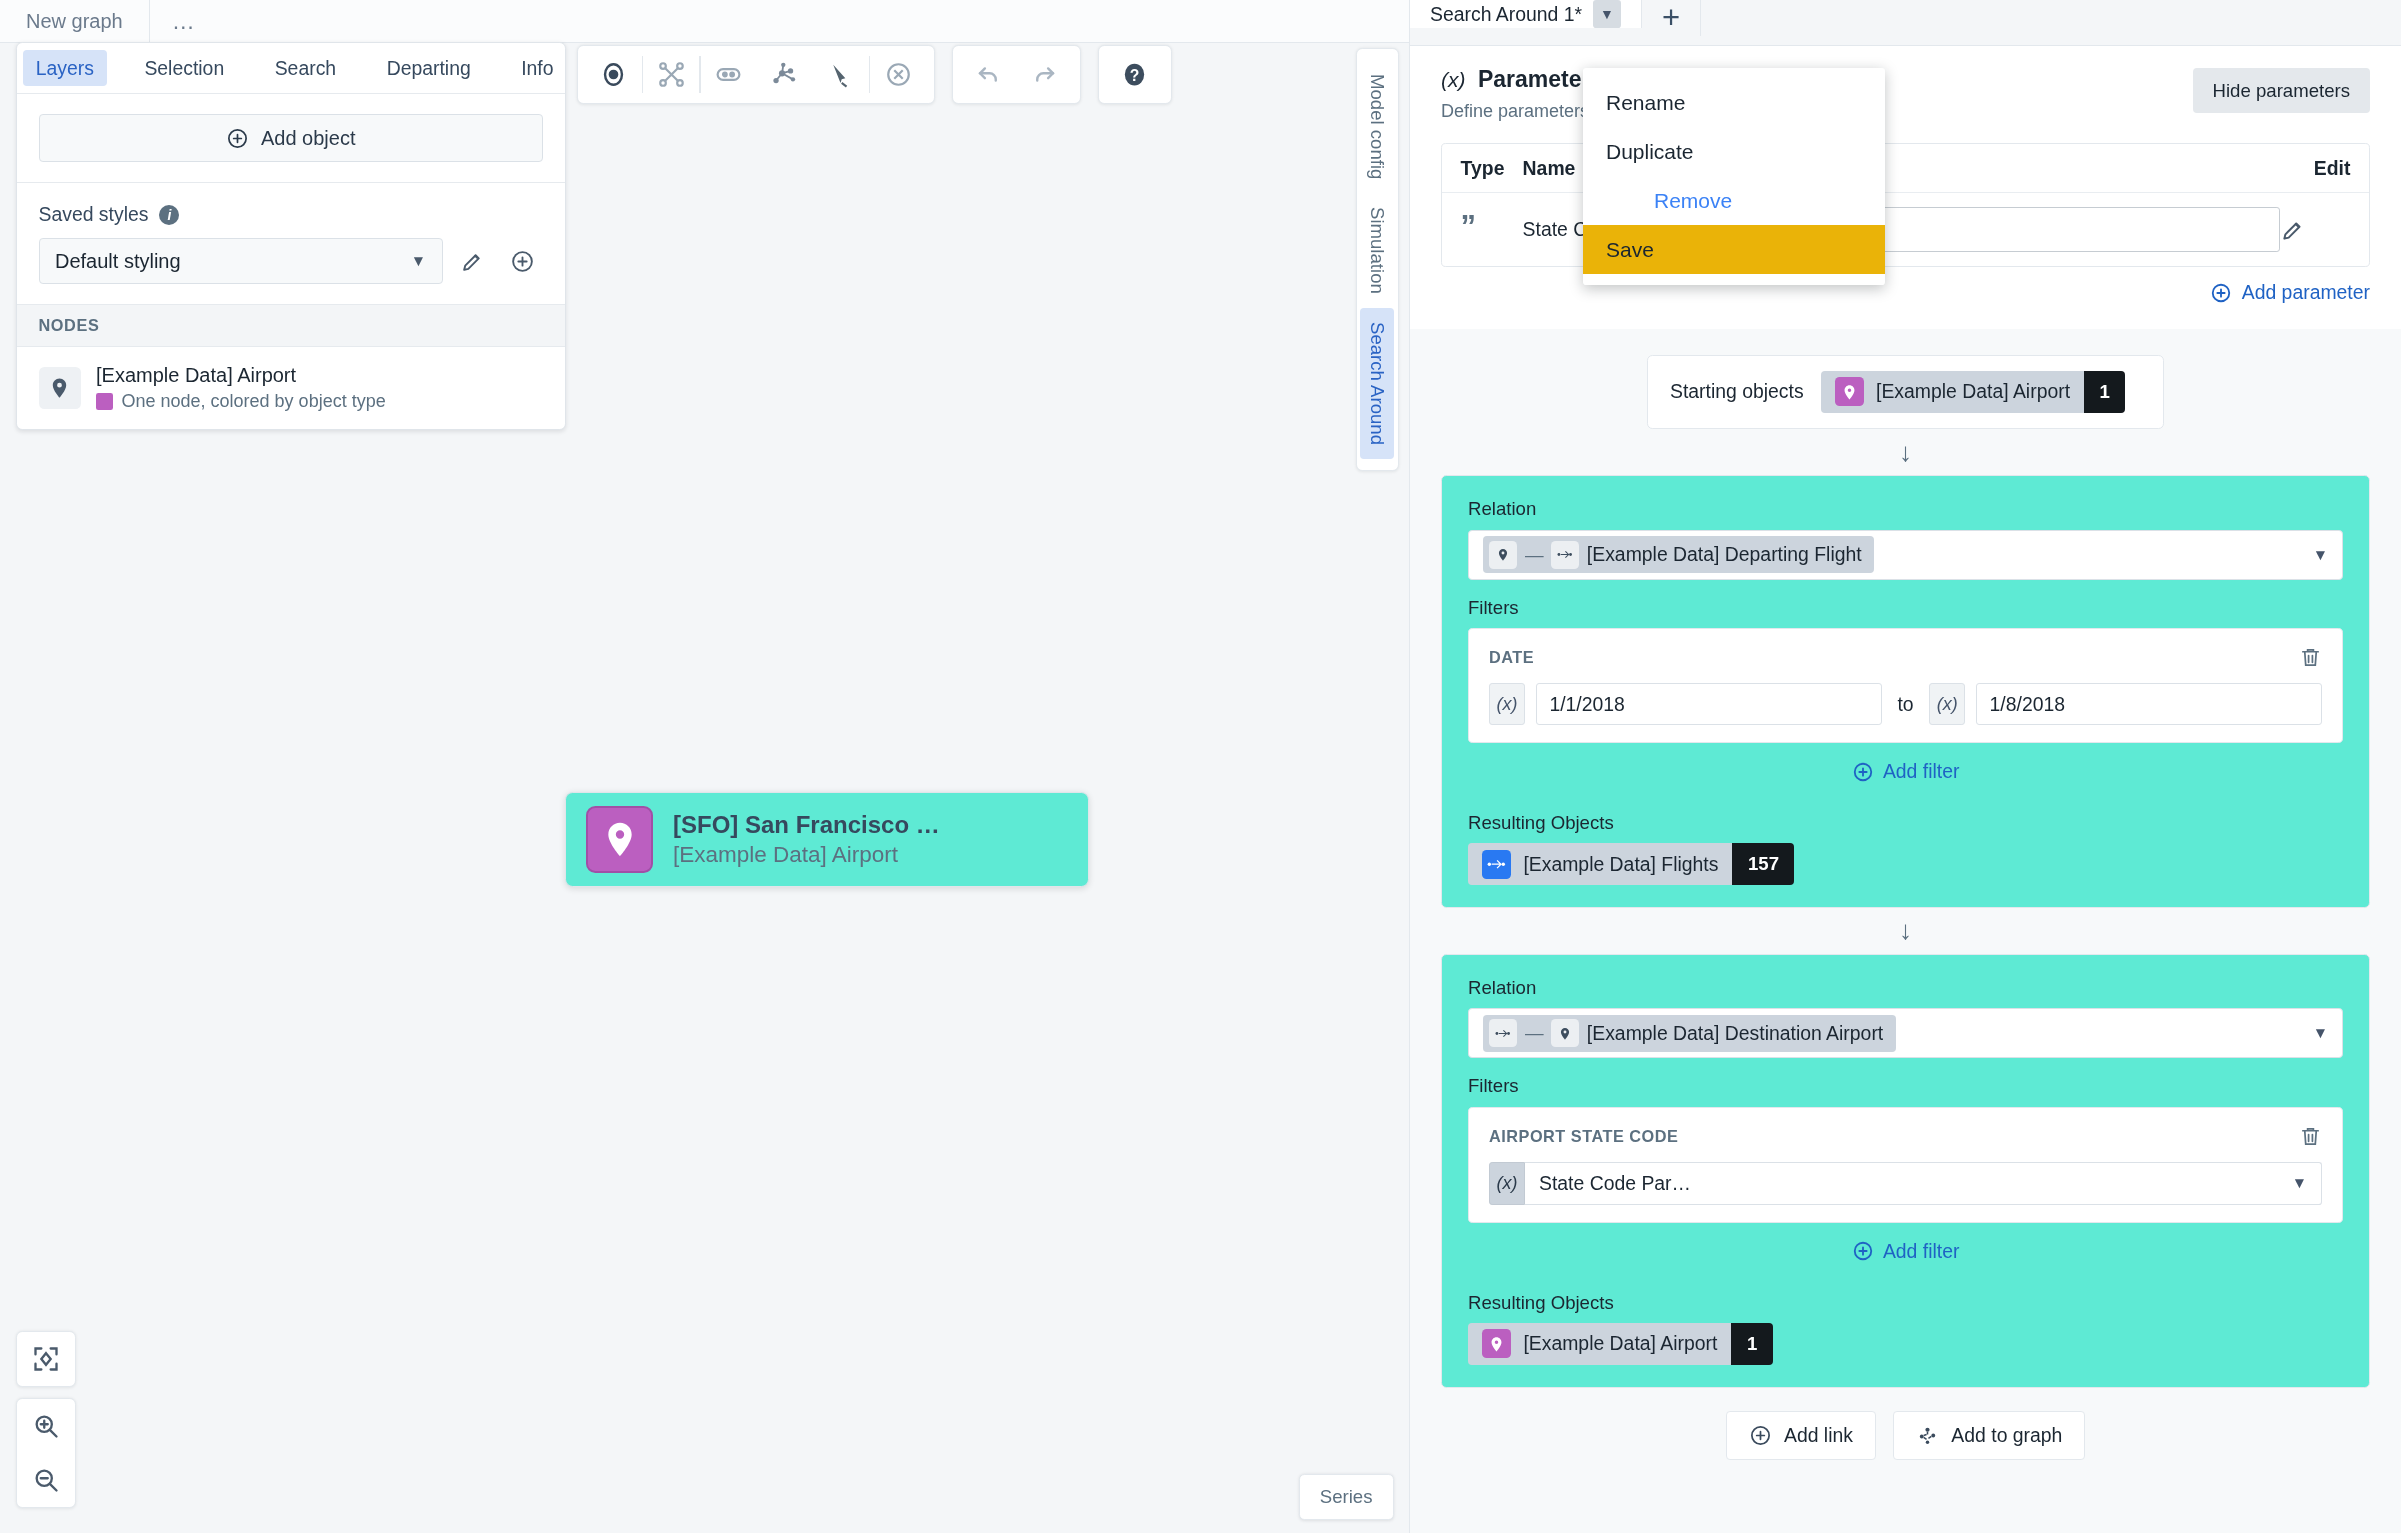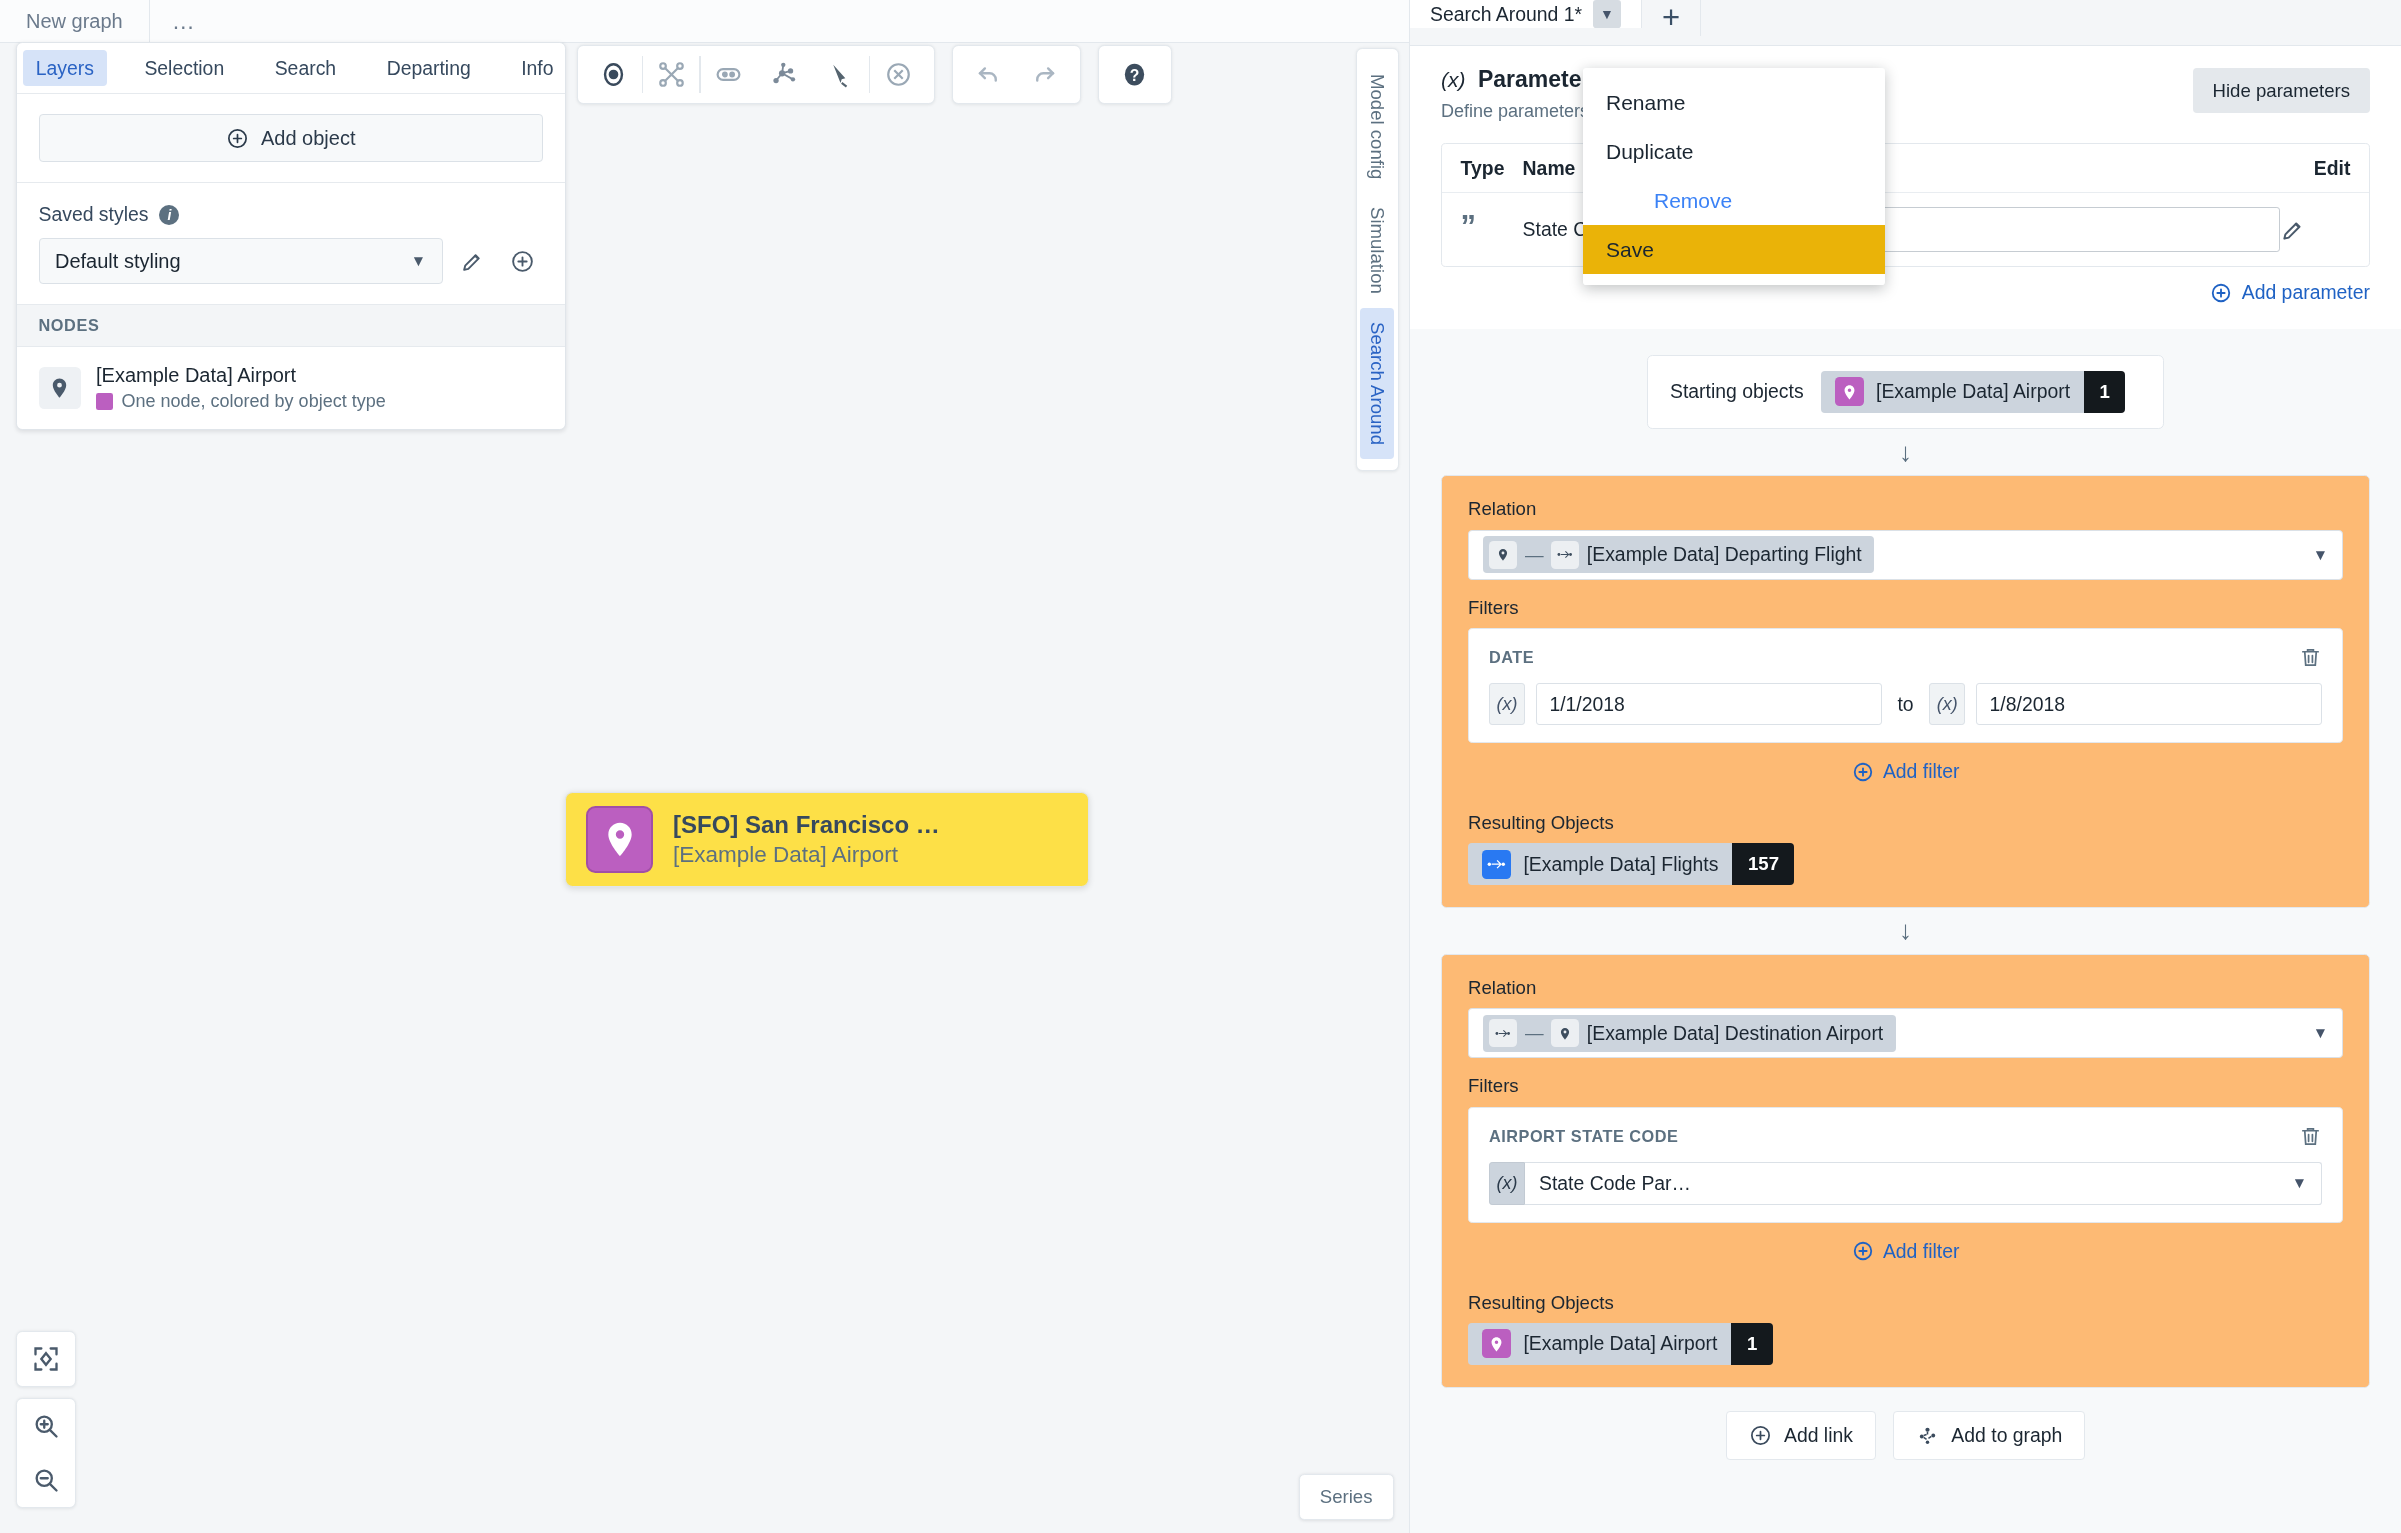--- a/index.html
+++ b/index.html
@@ -94,21 +94,21 @@
     background: #fff; border: 1.5px solid #e3e8ed; border-radius: 6.2px;
     height: 59px; display: flex; align-items: center; padding: 0 7.7px;
     box-shadow: 0 0.8px 3.1px rgba(16,22,26,.08);
   }
   .tool { width: 56px; height: 59px; display: flex; align-items: center; justify-content: center; }
   .tool-div { width: 1.5px; height: 37px; background: #e3e8ed; }
 
   
   .node-card {
     position: absolute; left: 565px; top: 749px; width: 524px; height: 95px;
-    background: #fde047; border: 1.5px solid #e0e5ea; border-radius: 7.7px;
+    background: #5eead4; border: 1.5px solid #e0e5ea; border-radius: 7.7px;
     box-shadow: 0 1.5px 6.2px rgba(16,22,26,.12);
     display: flex; align-items: center; padding: 0 20px; gap: 20px;
   }
   .node-card .big-pin {
     width: 67px; height: 67px; background: #bb5fc0; border: 2.3px solid #a14fa6;
     border-radius: 9.3px; display: flex; align-items: center; justify-content: center;
   }
   .nc-title { font-size: 24px; font-weight: bold; color: #36495e; }
   .nc-sub { font-size: 22.5px; color: #5c7080; margin-top: 3.1px; }
 
@@ -238,21 +238,21 @@
   }
   .chip-ic.pink { background: #bb5fc0; }
   .chip-ic.blue { background: #2979f2; }
   .chip-count {
     background: #14191d; color: #fff; font-size: 18.6px; font-weight: bold;
     display: flex; align-items: center; padding: 0 15.5px;
   }
   .arrow-down { text-align: center; font-size: 26px; color: #5c7080; padding: 7.7px 0; }
 
   .step-box {
-    margin: 0 31px; background: #fdba74; border: 1.5px solid #e3e8ed;
+    margin: 0 31px; background: #5eead4; border: 1.5px solid #e3e8ed;
     border-radius: 5.4px; padding: 22px 26px;
   }
   .fld-lbl { font-size: 18.6px; color: #1b2631; margin-bottom: 9.3px; }
   .rel-select {
     height: 50px; border: 1.5px solid #dbe1e7; border-radius: 3.9px; background: #fff;
     display: flex; align-items: center; padding: 0 14px;
   }
   .rel-chip {
     background: #ccd4dd; border-radius: 3.9px; display: flex; align-items: center;
     gap: 7.7px; padding: 4.6px 12.4px 4.6px 6.2px; font-size: 19.4px; color: #1b2631;

